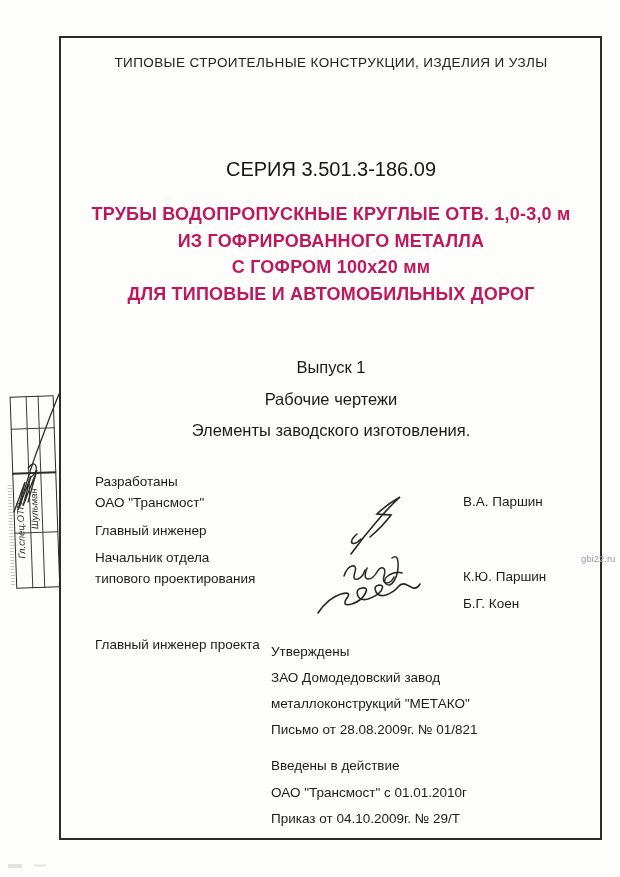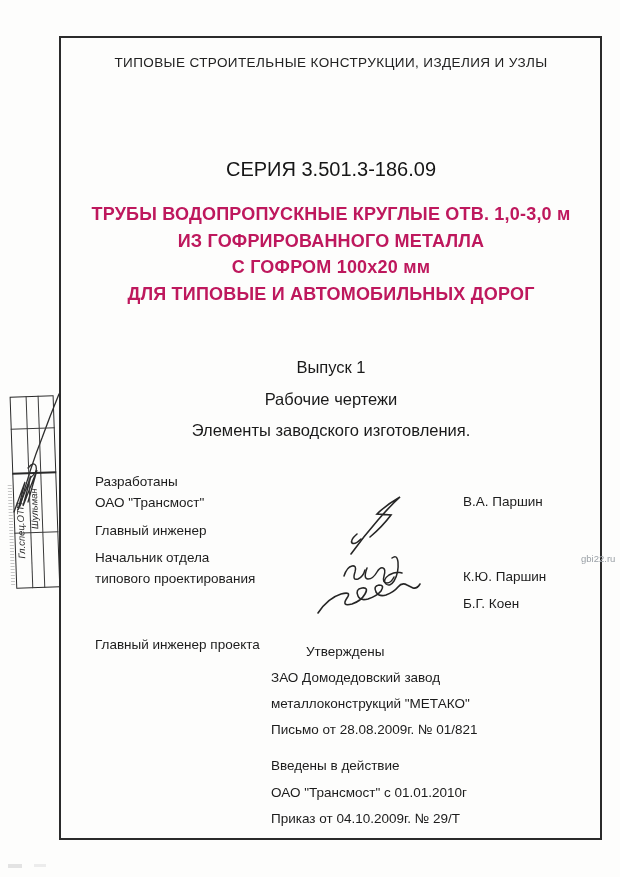--- a/index.html
+++ b/index.html
@@ -128,21 +128,21 @@
   <div class="abs lbl" style="left:95px; top:495px;">ОАО "Трансмост"</div>
   <div class="abs lbl" style="left:95px; top:523px;">Главный инженер</div>
   <div class="abs lbl" style="left:95px; top:550px;">Начальник отдела</div>
   <div class="abs lbl" style="left:95px; top:571px;">типового проектирования</div>
   <div class="abs lbl" style="left:95px; top:597px;margin-top:40px;">Главный инженер проекта</div>
 
   <div class="abs lbl" style="left:463px; top:494px;">В.А. Паршин</div>
   <div class="abs lbl" style="left:463px; top:569px;">К.Ю. Паршин</div>
   <div class="abs lbl" style="left:463px; top:596px;">Б.Г. Коен</div>
 
-  <div class="abs lbl" style="left:271px; top:644px;margin-left:35px;">Утверждены</div>
+  <div class="abs lbl" style="left:271px; top:644px;">Утверждены</div>
   <div class="abs lbl" style="left:271px; top:670px;">ЗАО Домодедовский завод</div>
   <div class="abs lbl" style="left:271px; top:696px;">металлоконструкций "МЕТАКО"</div>
   <div class="abs lbl" style="left:271px; top:722px;">Письмо от 28.08.2009г. № 01/821</div>
 
   <div class="abs lbl" style="left:271px; top:758px;">Введены в действие</div>
   <div class="abs lbl" style="left:271px; top:785px;">ОАО "Трансмост" с 01.01.2010г</div>
   <div class="abs lbl" style="left:271px; top:811px;">Приказ от 04.10.2009г. № 29/Т</div>
 
   <svg class="abs sig-svg" width="620" height="877" viewBox="0 0 620 877">
 

